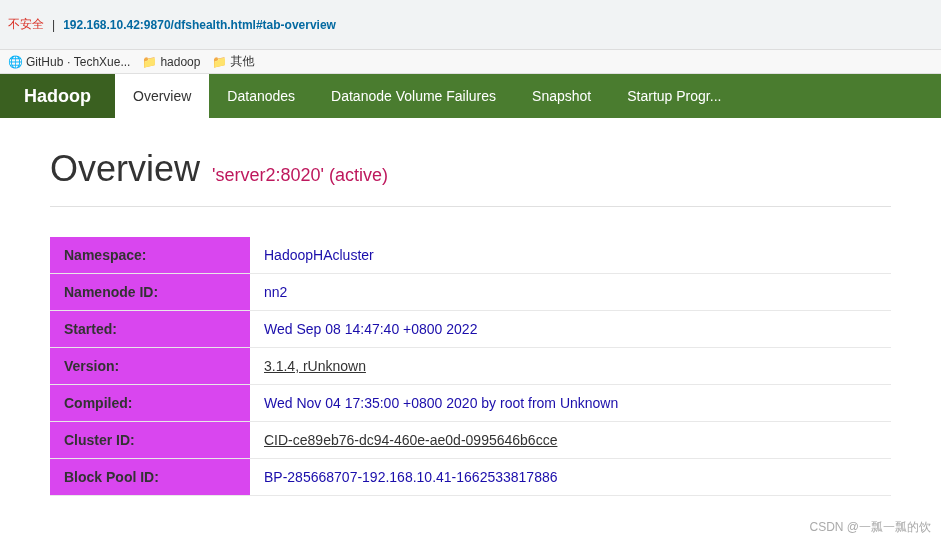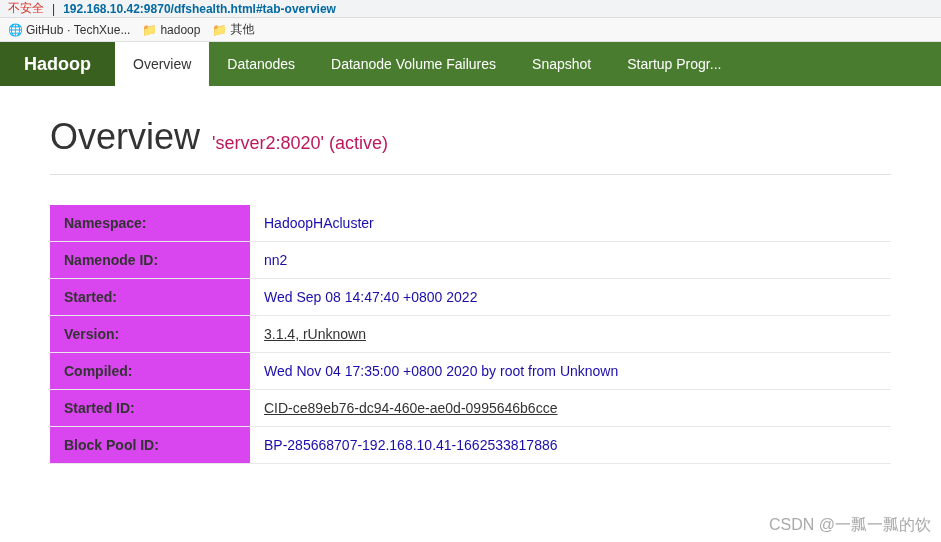--- a/index.html
+++ b/index.html
@@ -2,21 +2,21 @@
 <html><head>
   <meta charset="utf-8">
   <style>
     * { margin: 0; padding: 0; box-sizing: border-box; }
     body { font-family: Arial, sans-serif; font-size: 14px; background: #fff; color: #333; }
 
     
     .browser-bar {
       background: #f1f3f4;
       border-bottom: 1px solid #ddd;
-      padding: 0 8px;
+      padding: 16px 8px;
       font-size: 12px;
       color: #333;
       display: flex;
       align-items: center;
       gap: 8px;
     }
     .browser-bar .warning { color: #d93025; }
     .browser-bar .url { color: #0369a1; font-weight: bold; }
 
     
@@ -107,21 +107,21 @@
     .info-table td.plain {
       color: #333;
       text-decoration: underline;
     }
 
     
     .watermark {
       position: fixed;
       bottom: 6px;
       right: 10px;
-      font-size: 16px;
+      font-size: 12px;
       color: #aaa;
       text-align: right;
     }
   </style>
 </head>
 <body>
 
 <div class="browser-bar">
   <span class="warning">不安全</span>
   <span>|</span>
@@ -175,21 +175,21 @@
         </tr>
         <tr>
           <td>Version:</td>
           <td class="plain">3.1.4, rUnknown</td>
         </tr>
         <tr>
           <td>Compiled:</td>
           <td>Wed Nov 04 17:35:00 +0800 2020 by root from Unknown</td>
         </tr>
         <tr>
-          <td>Started ID:</td>
+          <td>Cluster ID:</td>
           <td class="plain">CID-ce89eb76-dc94-460e-ae0d-0995646b6cce</td>
         </tr>
         <tr>
           <td>Block Pool ID:</td>
           <td>BP-285668707-192.168.10.41-1662533817886</td>
         </tr>
       </tbody>
   </table>
 
 </div>

